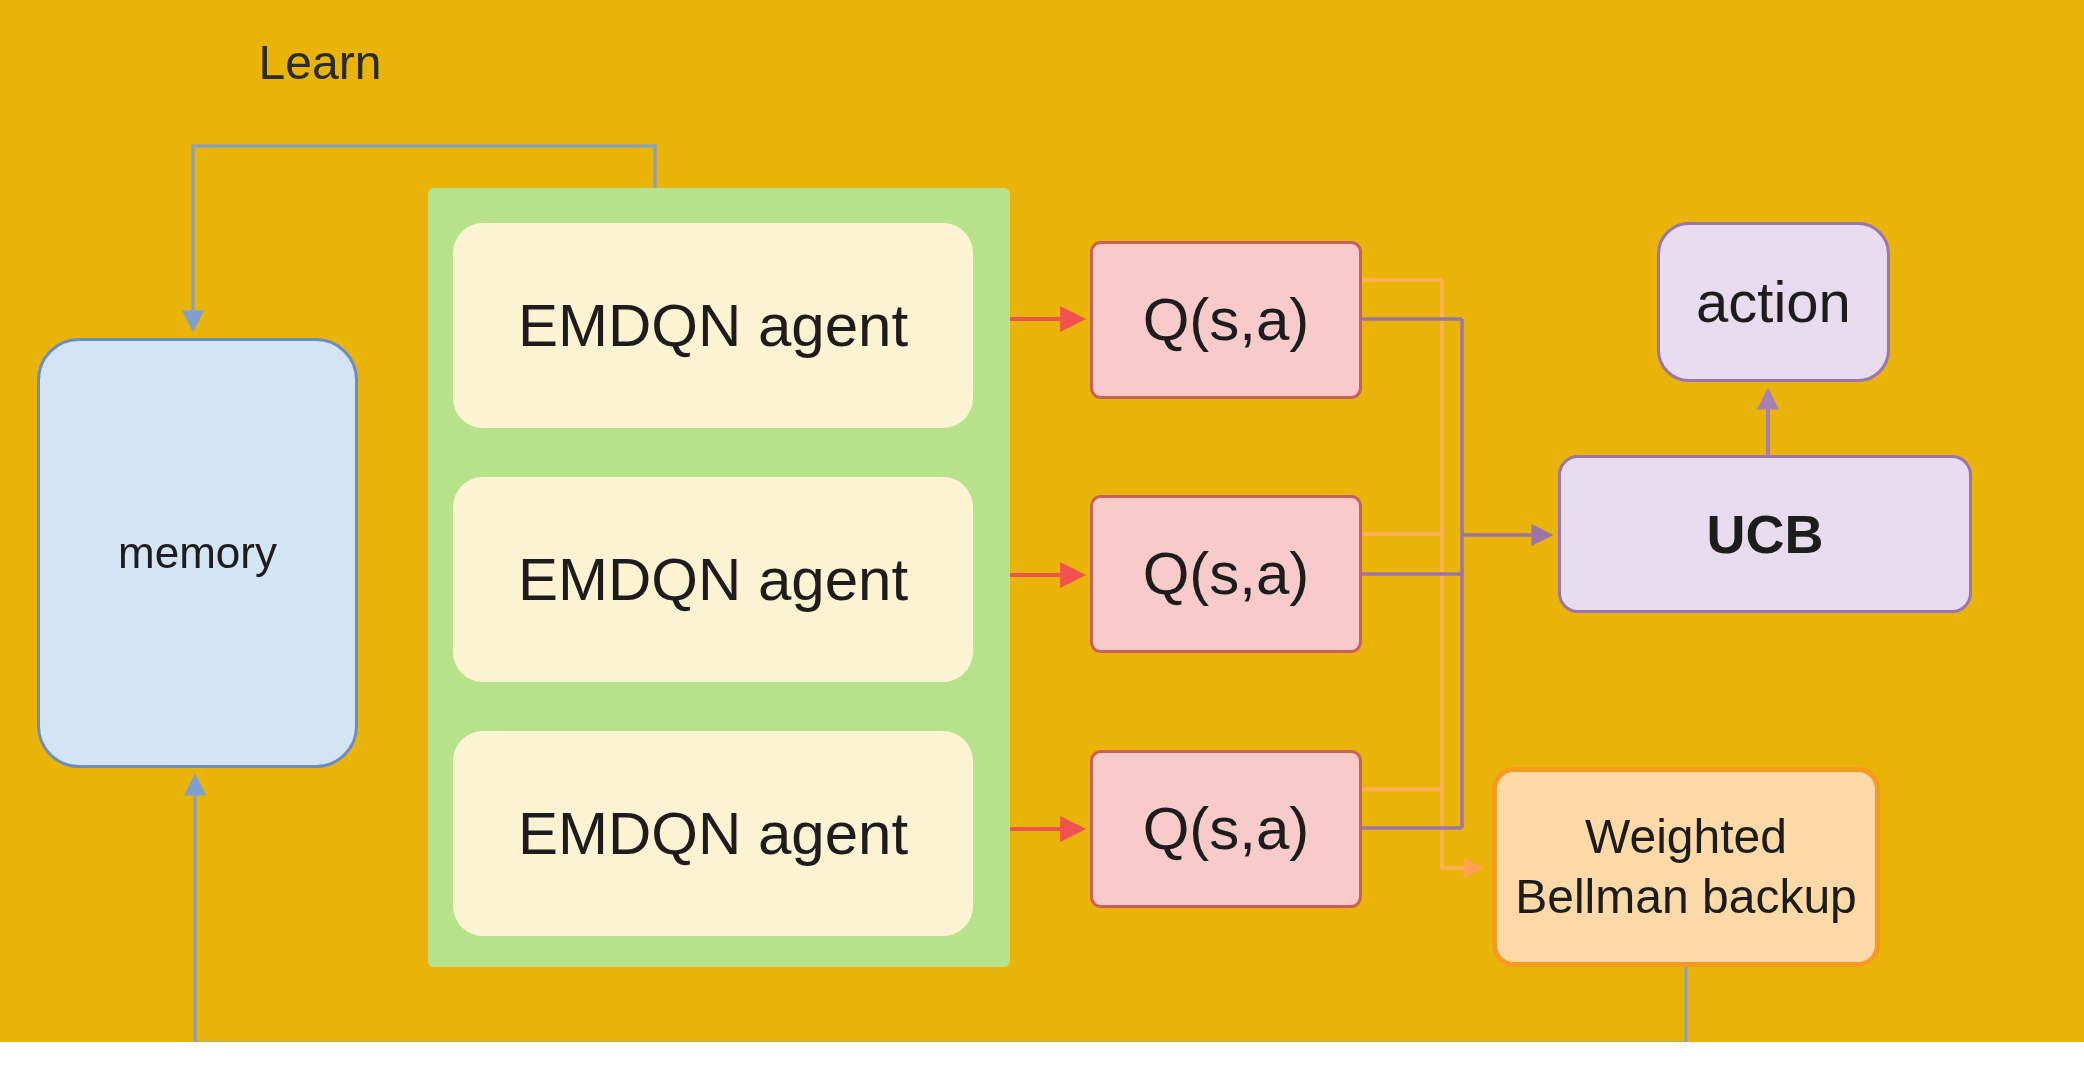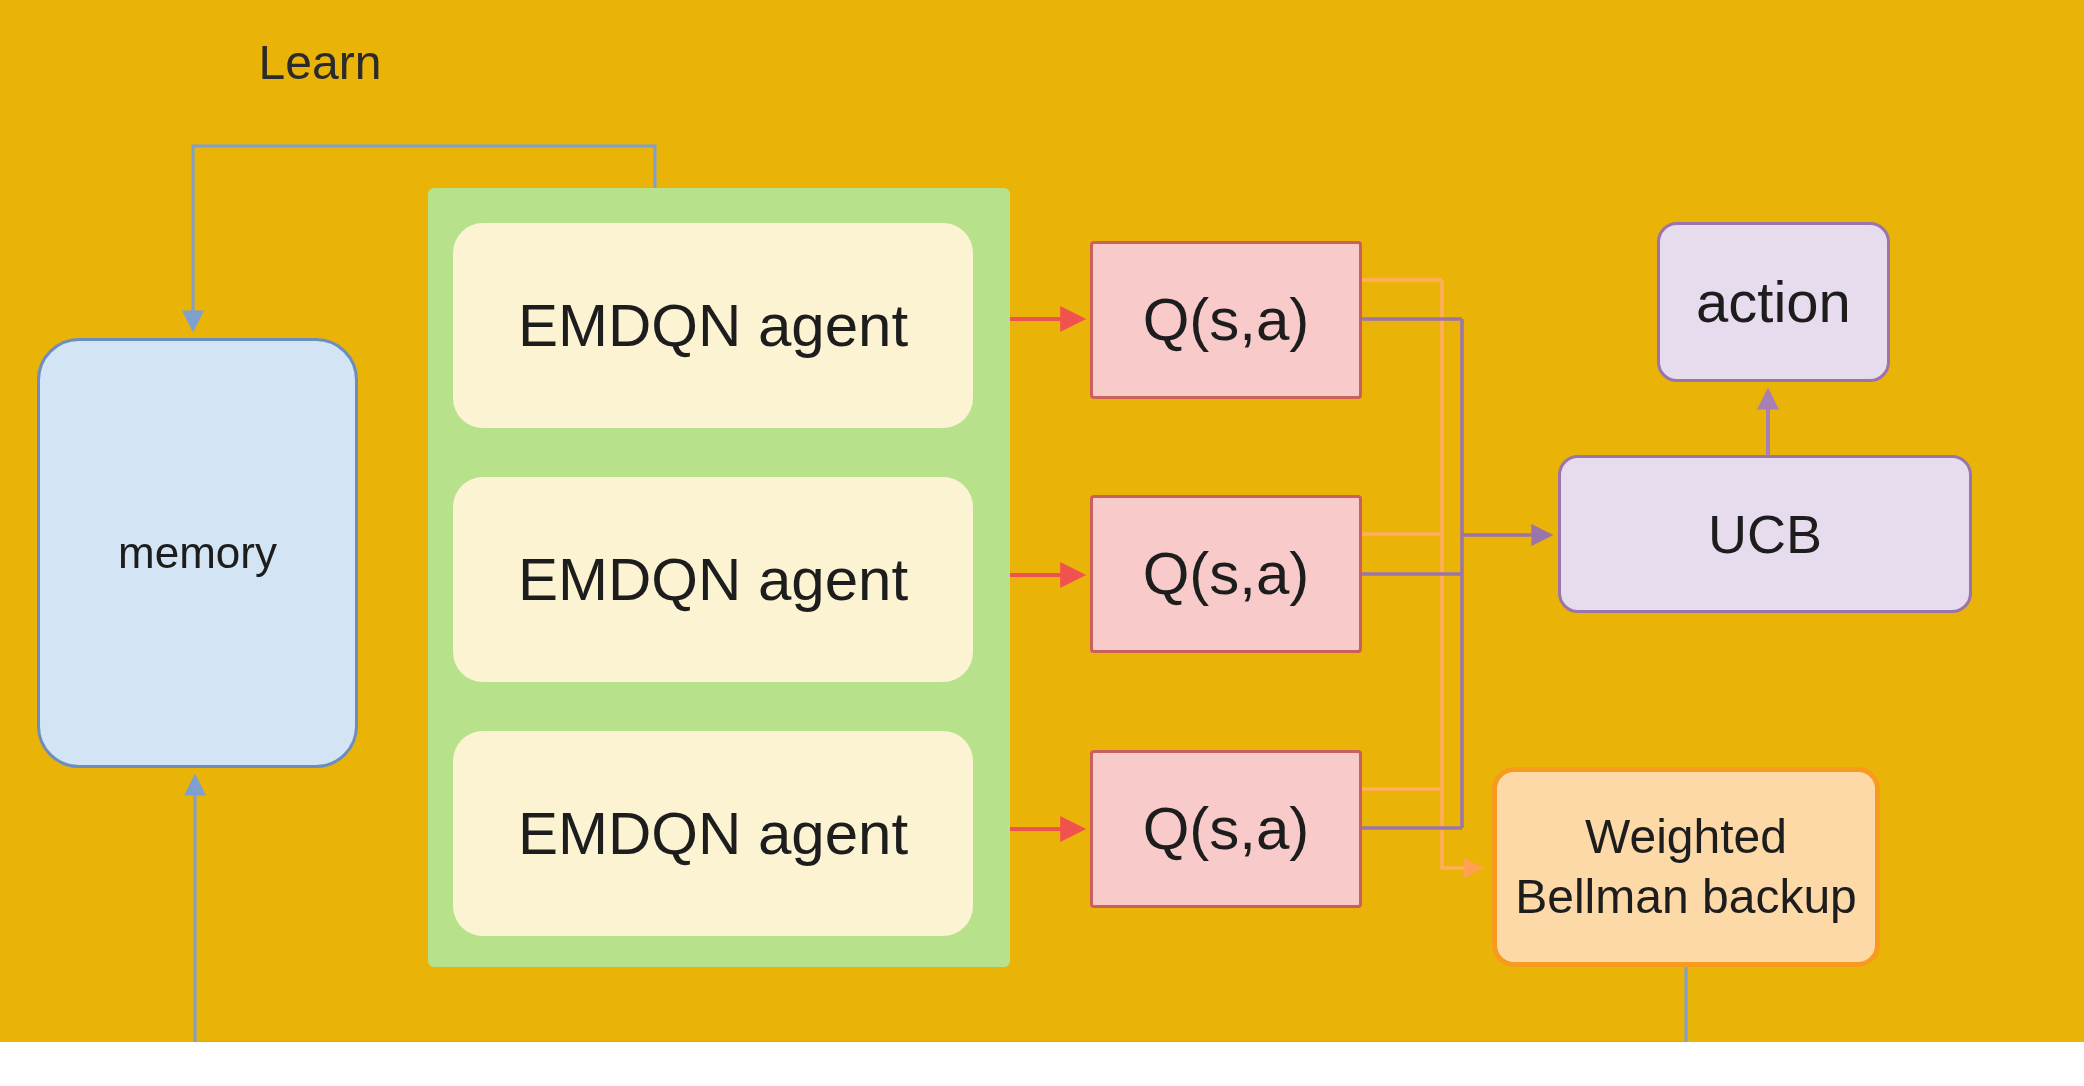--- a/index.html
+++ b/index.html
@@ -57,40 +57,41 @@
     font-size: 60px;
     text-align: right;
   }
   #agent-1 { top: 223px; }
   #agent-2 { top: 477px; }
   #agent-3 { top: 731px; }
   .q-node {
     left: 1090px; width: 272px; height: 158px;
     background: #f8caca;
     border: 3.5px solid #c9605c;
-    border-radius: 4px;
+    border-radius: 11px;
     font-size: 60px;
   }
   #q-1 { top: 241px; }
   #q-2 { top: 495px; }
   #q-3 { top: 750px; }
   #action-node {
     left: 1657px; top: 222px; width: 233px; height: 160px;
     background: #e7dcee;
     border: 3.5px solid #9a74aa;
-    border-radius: 20px;
+    border-radius: 32px;
     font-size: 58px;
   }
   #ucb-node {
     left: 1558px; top: 455px; width: 414px; height: 158px;
     background: #e7dcee;
     border: 3.5px solid #9a74aa;
     border-radius: 20px;
     font-size: 54px;
     flex-direction: row;
+    font-weight: bold;
   }
   #wbb-node {
     left: 1492px; top: 767px; width: 388px; height: 200px;
     background: #fed9a8;
     border: 5px solid #f79b1f;
     border-radius: 22px;
     font-size: 48px;
     line-height: 1.25;
     flex-direction: column;
   }

